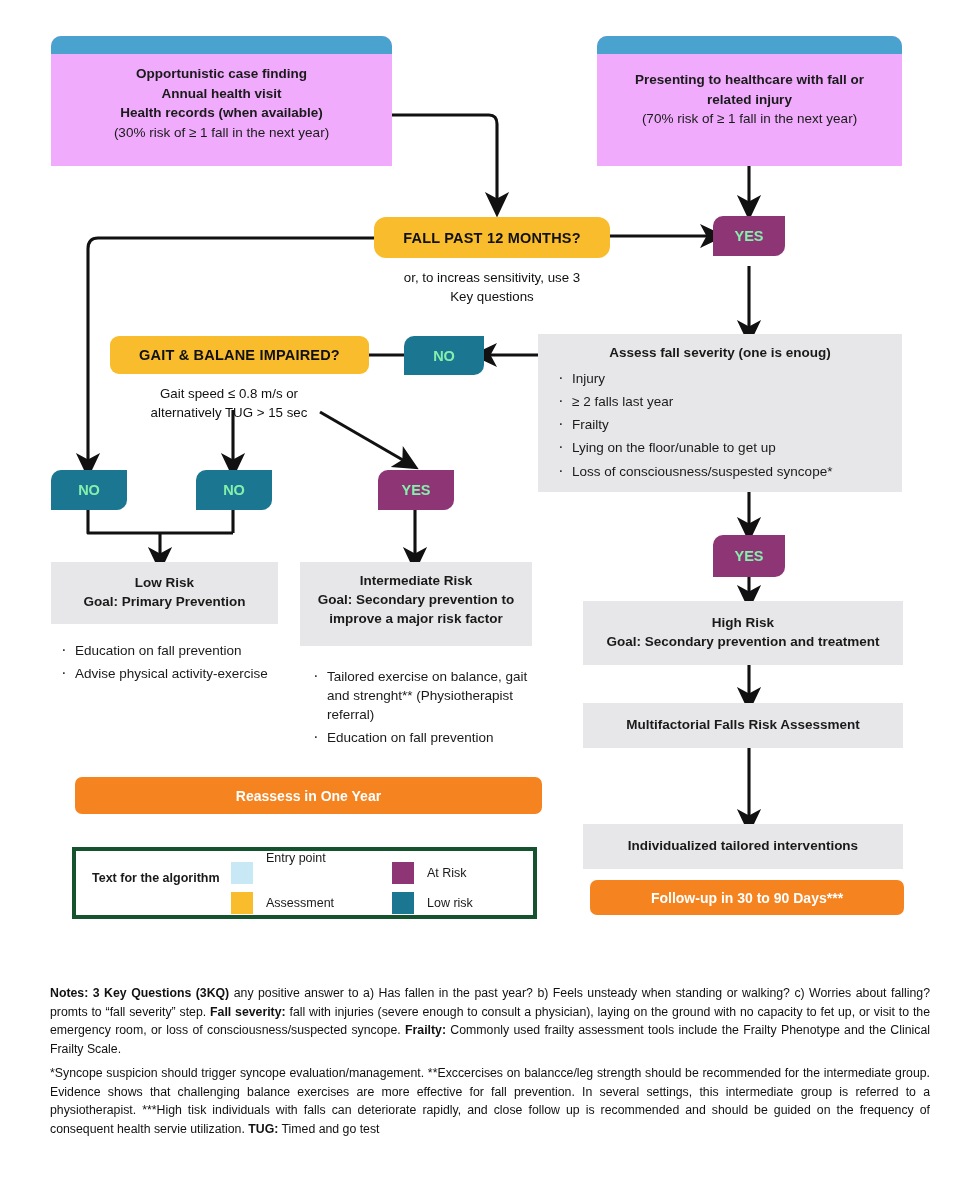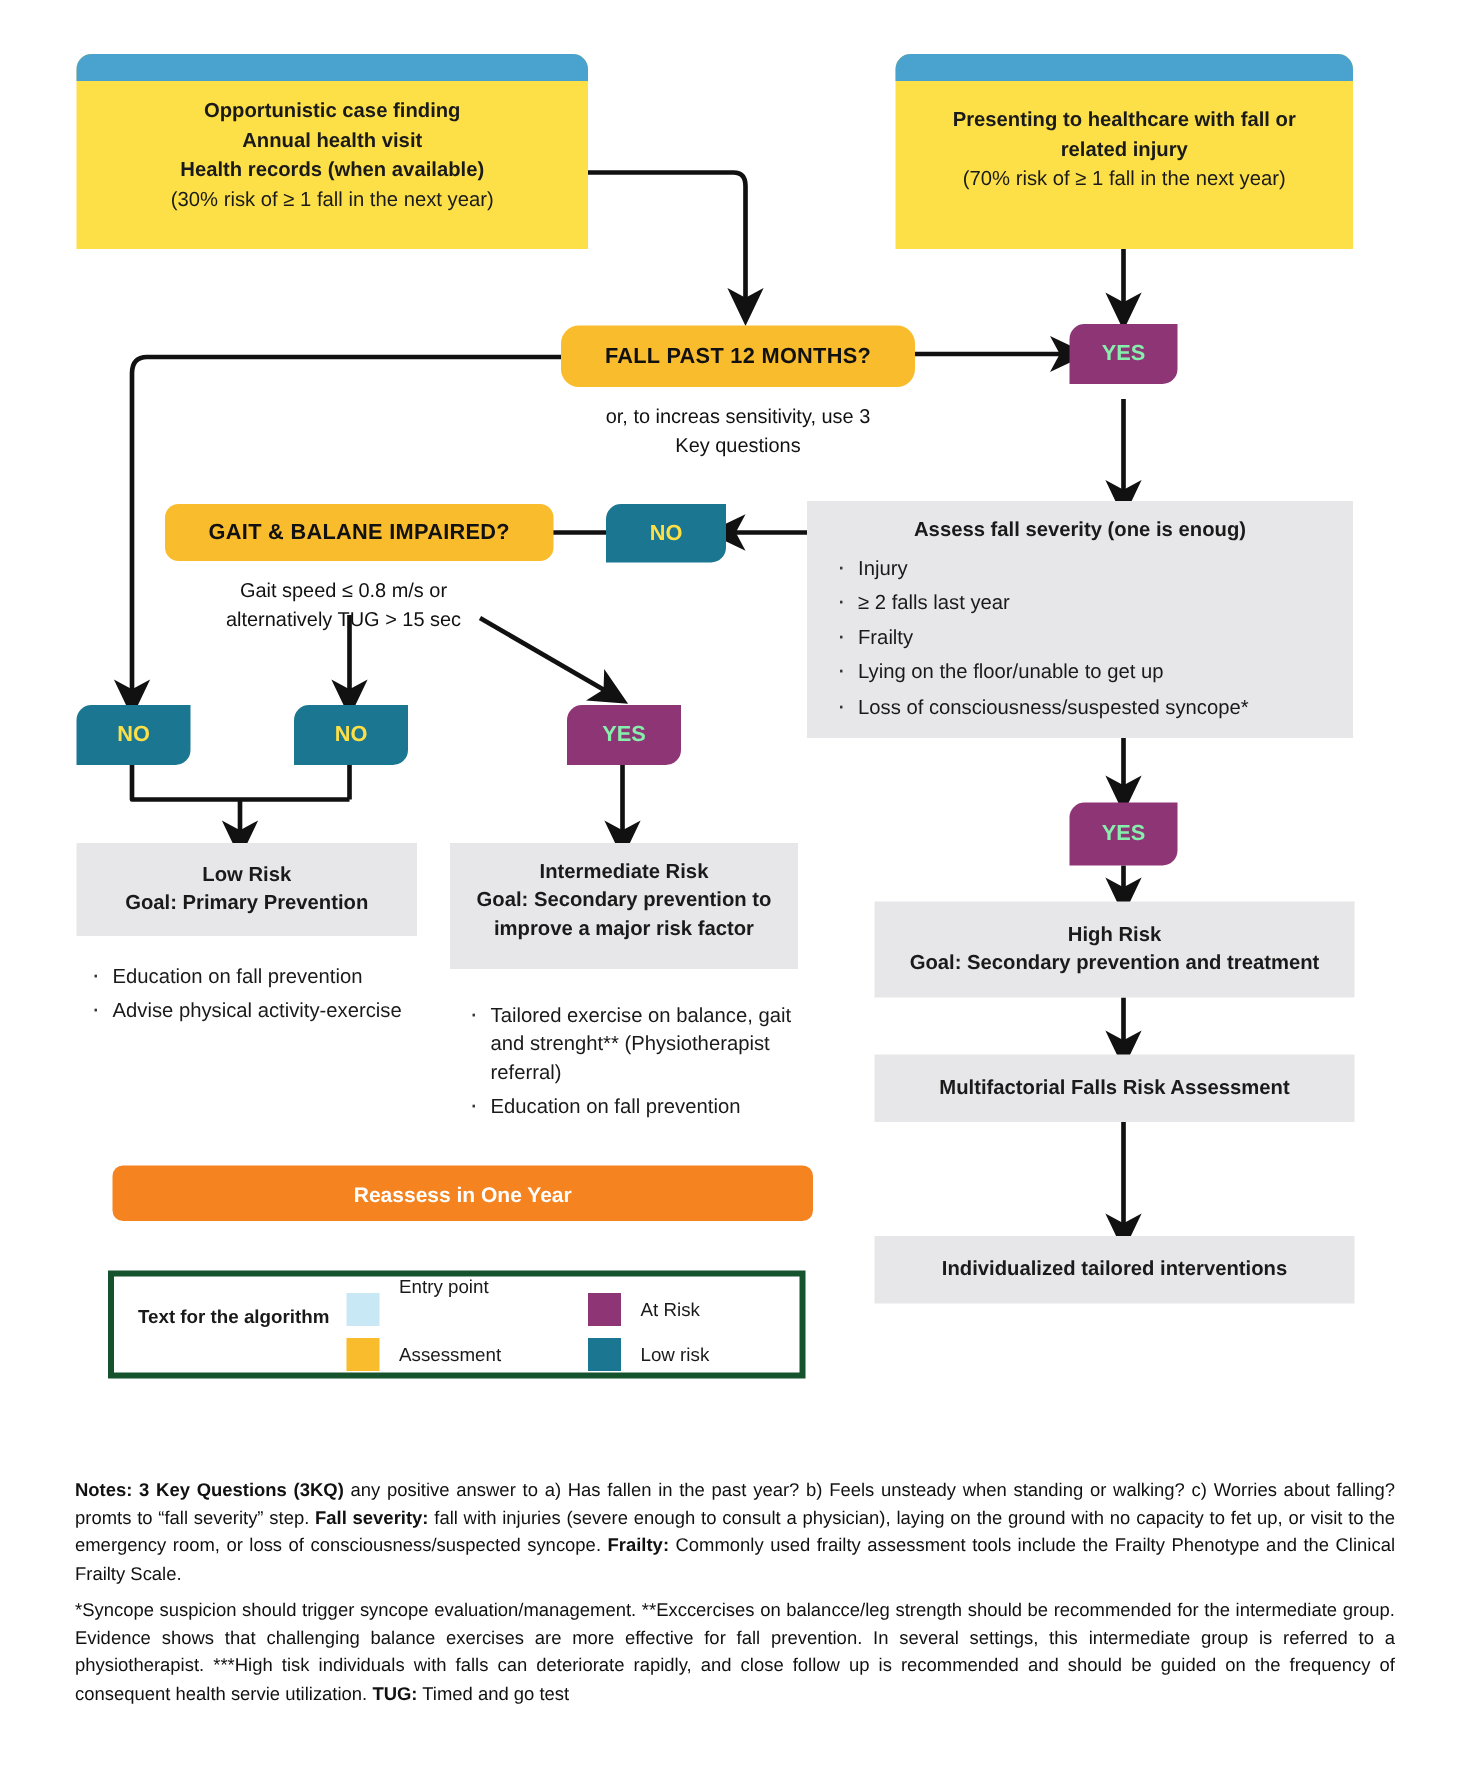--- a/index.html
+++ b/index.html
@@ -10,21 +10,21 @@
     color:#1a1a1a;
     position:relative;
     overflow:hidden;
   }
   .canvas{position:relative;width:979px;height:1184px;}
   svg.wires{position:absolute;left:0;top:0;width:979px;height:1184px;pointer-events:none;}
 
   
   .node{position:absolute;box-sizing:border-box;}
 
-  .entry{background:#fde047;}
+  .entry{background:#f0abfc;}
   .entry .cap{height:18px;background:#4aa3ce;border-radius:10px 10px 0 0;}
   .entry .body{
     padding:10px 14px 14px 14px;
     text-align:center;
     font-size:13.5px;
     line-height:1.45;
   }
   .entry .body .b{font-weight:bold;}
   .entry .body .p{font-weight:normal;}
 
@@ -42,21 +42,21 @@
   .pill-yes{
     background:#8e3576;
     color:#86efac;
     font-weight:bold;
     font-size:14.5px;
     display:flex;align-items:center;justify-content:center;
     border-radius:10px 0 10px 0;
   }
   .pill-no{
     background:#1b7691;
-    color:#fde047;
+    color:#86efac;
     font-weight:bold;
     font-size:14.5px;
     display:flex;align-items:center;justify-content:center;
     border-radius:10px 0 10px 0;
   }
 
   .greybox{
     background:#e7e7e9;
     box-sizing:border-box;
   }
@@ -249,20 +249,23 @@
   </div>
 
   <div class="node greybox" style="left:583px;top:824px;width:320px;height:45px;">
     <div class="title solo">Individualized tailored interventions</div>
   </div>
 
   <div class="node orange" style="left:75px;top:777px;width:467px;height:37px;">
     <span>Reassess in One Year</span>
   </div>
 
+  <div class="node orange" style="left:590px;top:880px;width:314px;height:35px;">
+    <span>Follow-up in 30 to 90 Days***</span>
+  </div>
 
   <div class="node legend" style="left:72px;top:847px;width:465px;height:72px;">
     <div class="legend-label">Text for the algorithm</div>
 
     <div class="sw" style="left:155px;top:11px;background:#c9e8f6;"></div>
     <div class="sw-txt" style="left:190px;top:0;">Entry point</div>
 
     <div class="sw" style="left:316px;top:11px;background:#8e3576;"></div>
     <div class="sw-txt" style="left:351px;top:15px;">At Risk</div>
 

